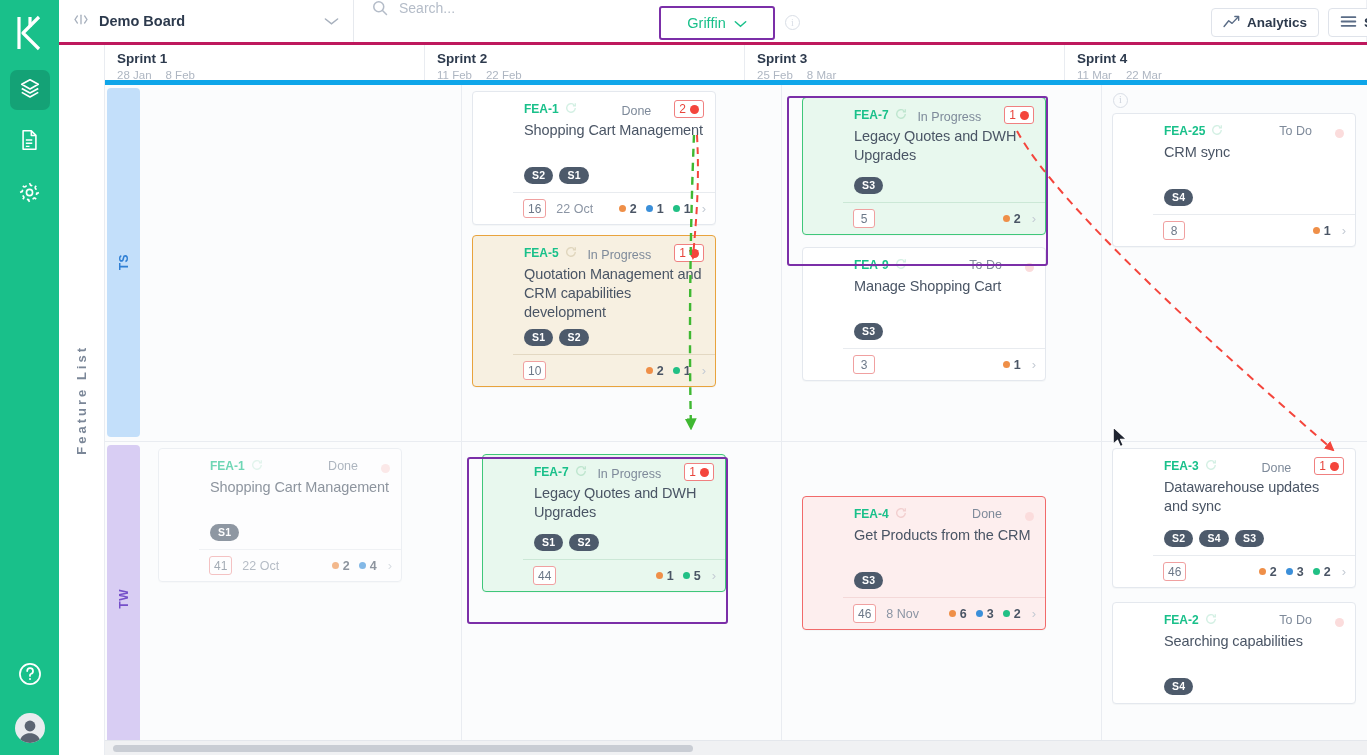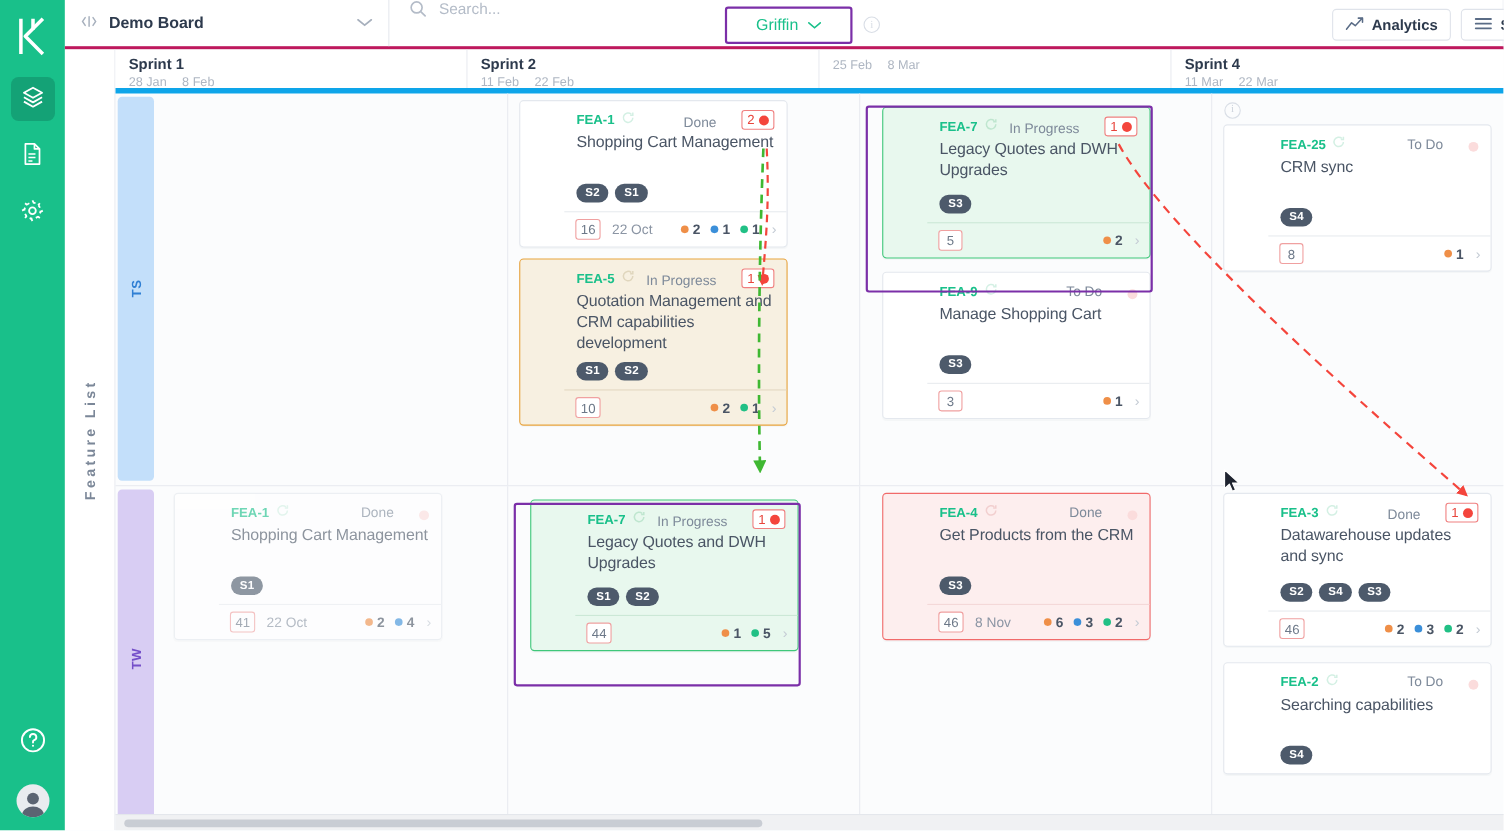--- a/index.html
+++ b/index.html
@@ -144,21 +144,21 @@
   
   .card {
     width: 244px; border: 1px solid #e4e8ee; border-radius: 4px;
     background: #fff; margin-bottom: 10px; position: relative;
     box-shadow: 0 1px 1px rgba(40,50,70,0.03);
     cursor: pointer;
     padding-left: 40px;
   }
   .card.amber  { background: #f7f0e1; border-color: #e8a33d; }
   .card.green  { background: #e8f8ee; border-color: #3fc77a; }
-  .card.pink   { background: #fdeeee; border-color: #f16a6a; }
+  .card.pink   { background: #fdeeee; border-color: #f16a6a; margin-top: 48px; }
   .card.faded  { opacity: 0.62; }
 
   .card-body { padding: 9px 11px 10px 11px; min-height: 100px; position: relative; }
   .card-top { display: flex; align-items: center; height: 16px; }
   .card-key { font-size: 12px; font-weight: bold; color: #19c08a; }
   .refresh-ico { margin-left: 6px; color: #d4f0e4; }
   .card-top-right { margin-left: auto; display: flex; align-items: flex-end; gap: 23px; }
   .card-status { font-size: 12.5px; color: #7e8a9a; }
   .risk-badge {
     border: 1px solid #f08080; border-radius: 3px; background: #fff;
@@ -367,20 +367,21 @@
           <span>28 Jan</span><span>8 Feb</span>
         </div>
       </div>
       <div class="sprint-head">
         <div class="name">Sprint 2</div>
         <div class="dates">
           <span>11 Feb</span><span>22 Feb</span>
         </div>
       </div>
       <div class="sprint-head">
+        <div class="name">Sprint 3</div>
         <div class="dates">
           <span>25 Feb</span><span>8 Mar</span>
         </div>
       </div>
       <div class="sprint-head">
         <div class="name">Sprint 4</div>
         <div class="dates">
           <span>11 Mar</span><span>22 Mar</span>
         </div>
       </div>

